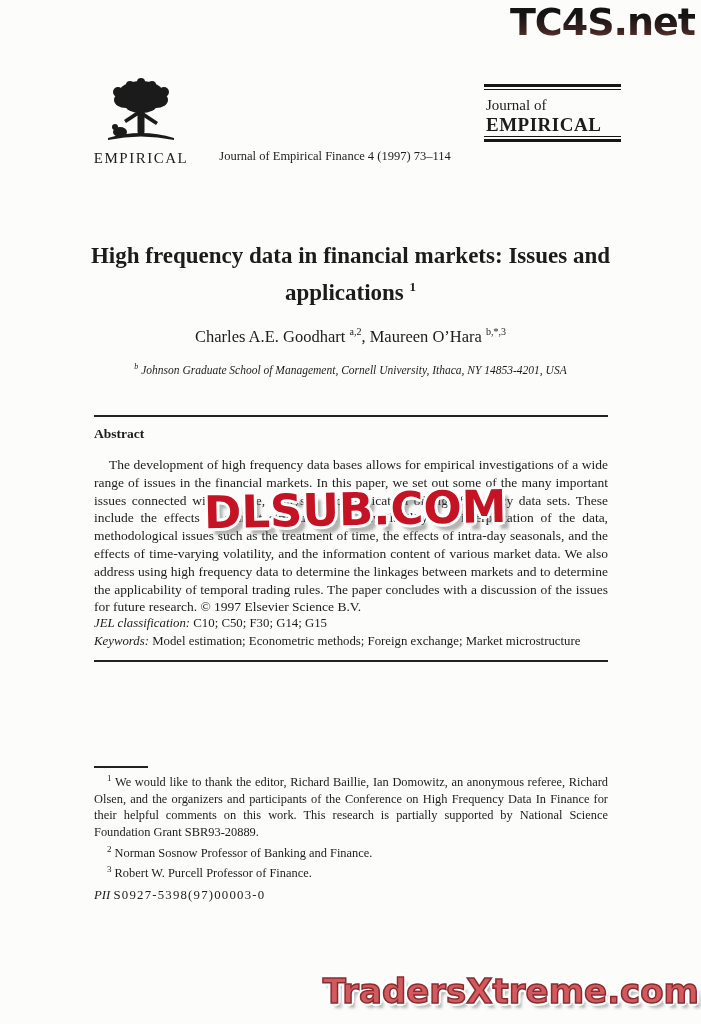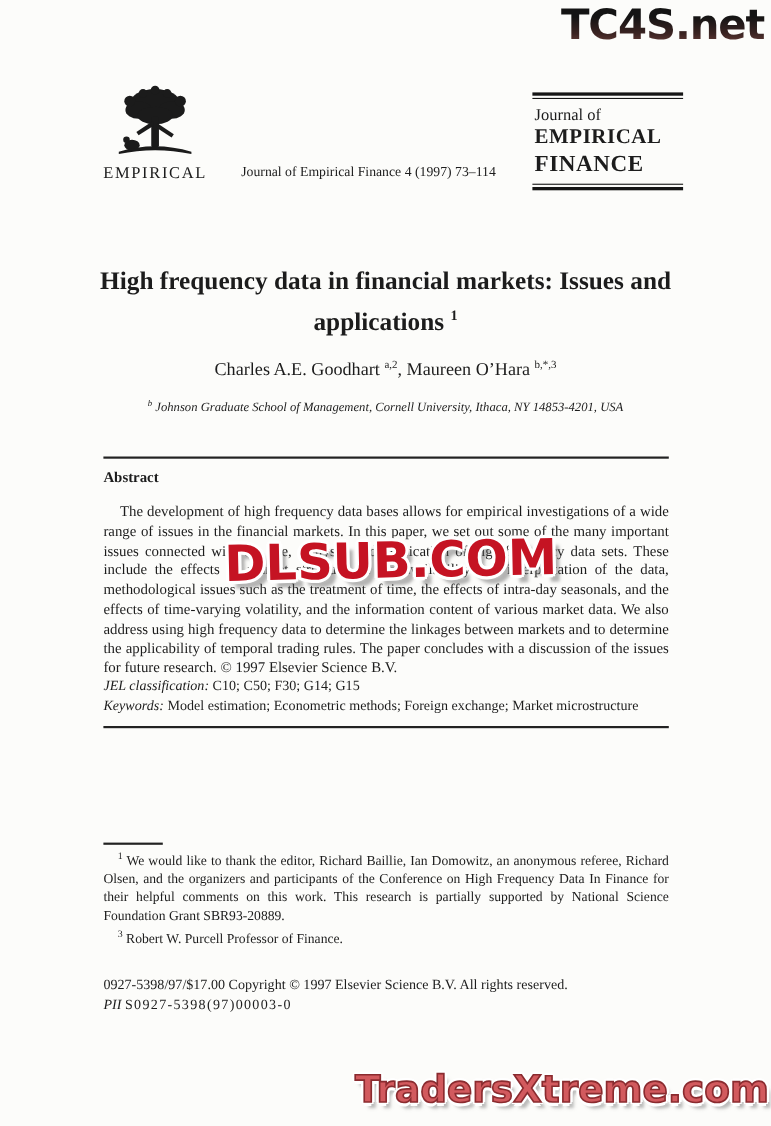--- a/index.html
+++ b/index.html
@@ -118,21 +118,20 @@
   <div class="publisher-name">EMPIRICAL</div>
 </div>
 
 <div class="abs journal-line">Journal of Empirical Finance 4 (1997) 73–114</div>
 
 <div class="abs journal-box">
   <div class="rule-thick"></div>
   <div class="rule-thin"></div>
   <div class="jb-line1">Journal of</div>
   <div class="jb-line2">EMPIRICAL</div>
-  <div class="jb-line3">FINANCE</div>
   <div class="rule-thin-b"></div>
   <div class="rule-thick-b"></div>
 </div>
 
 <h1 class="abs paper-title"><span>High frequency data in financial markets: Issues and applications</span> <sup>1</sup></h1>
 
 <div class="abs authors"><span>Charles A.E. Goodhart</span> <sup>a,2</sup><span>, </span><span>Maureen O’Hara</span> <sup>b,*,3</sup></div>
 
 <div class="abs affiliations">
   <div><sup>b</sup> <span>Johnson Graduate School of Management, Cornell University, Ithaca, NY 14853-4201, USA</span></div>
@@ -144,21 +143,21 @@
 
 <div class="abs wm-mid">DLSUB.COM</div>
 
 <div class="abs jel-line"><span class="it">JEL classification:</span><span> C10; C50; F30; G14; G15</span></div>
 <div class="abs kw-line"><span class="it">Keywords:</span><span> Model estimation; Econometric methods; Foreign exchange; Market microstructure</span></div>
 <div class="abs rule-bottom"></div>
 
 <div class="abs fn-sep"></div>
 <div class="abs footnotes">
   <p><sup>1</sup><span> We would like to thank the editor, Richard Baillie, Ian Domowitz, an anonymous referee, Richard Olsen, and the organizers and participants of the Conference on High Frequency Data In Finance for their helpful comments on this work. This research is partially supported by National Science Foundation Grant SBR93-20889.</span></p>
+  <p><sup>2</sup><span> Norman Sosnow Professor of Banking and Finance.</span></p>
   <p><sup>3</sup><span> Robert W. Purcell Professor of Finance.</span></p>
 </div>
 
 <div class="abs imprint">
-  <div>0927-5398/97/$17.00 Copyright © 1997 Elsevier Science B.V. All rights reserved.</div>
   <div><span class="it">PII </span><span class="pii-val">S0927-5398(97)00003-0</span></div>
 </div>
 
 <div class="abs wm-bottom">TradersXtreme.com</div>
 
 </body></html>

